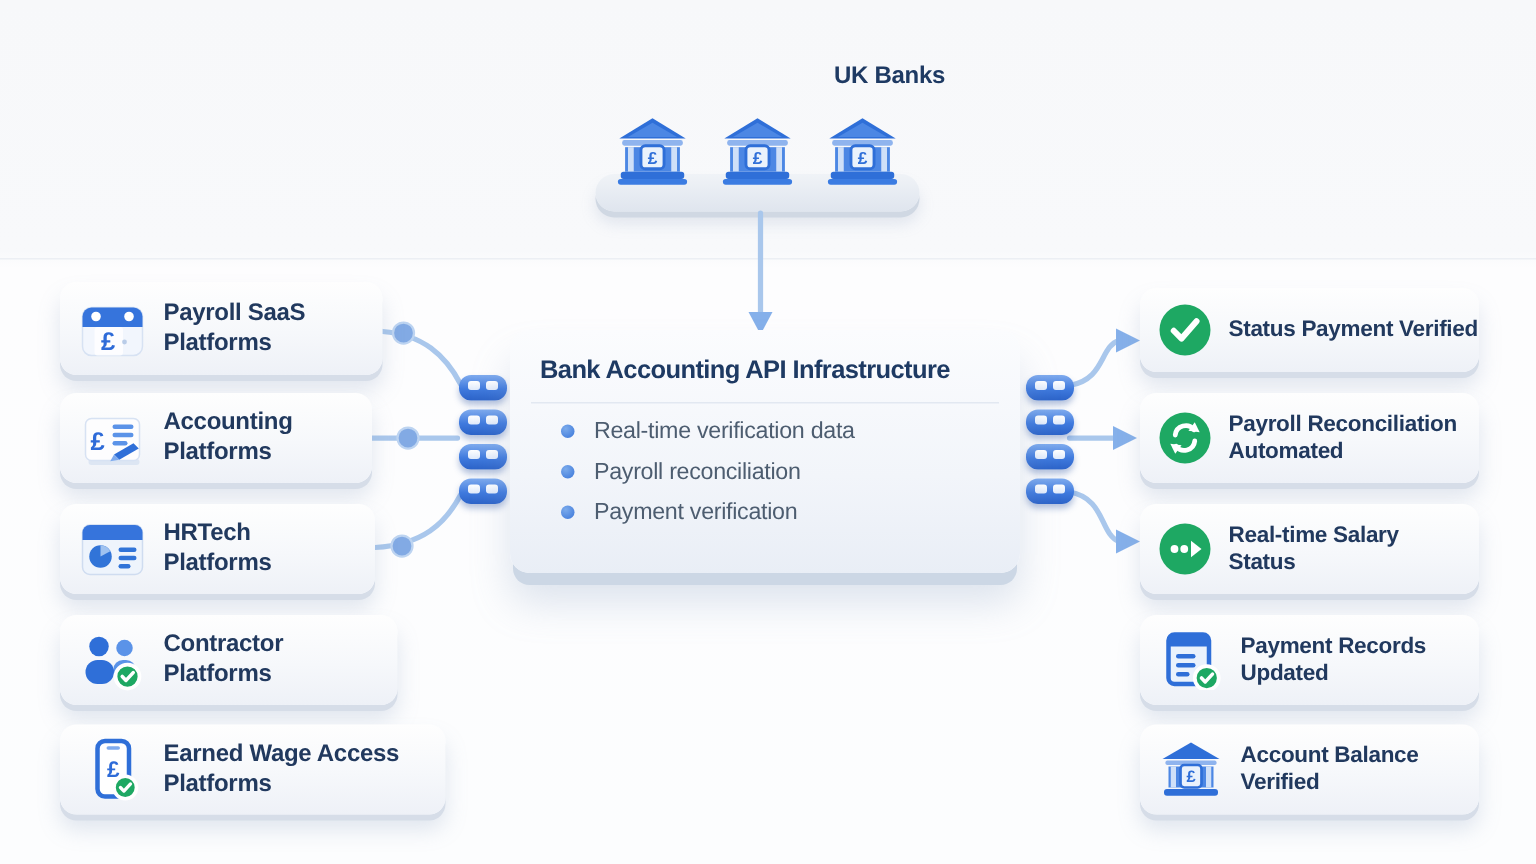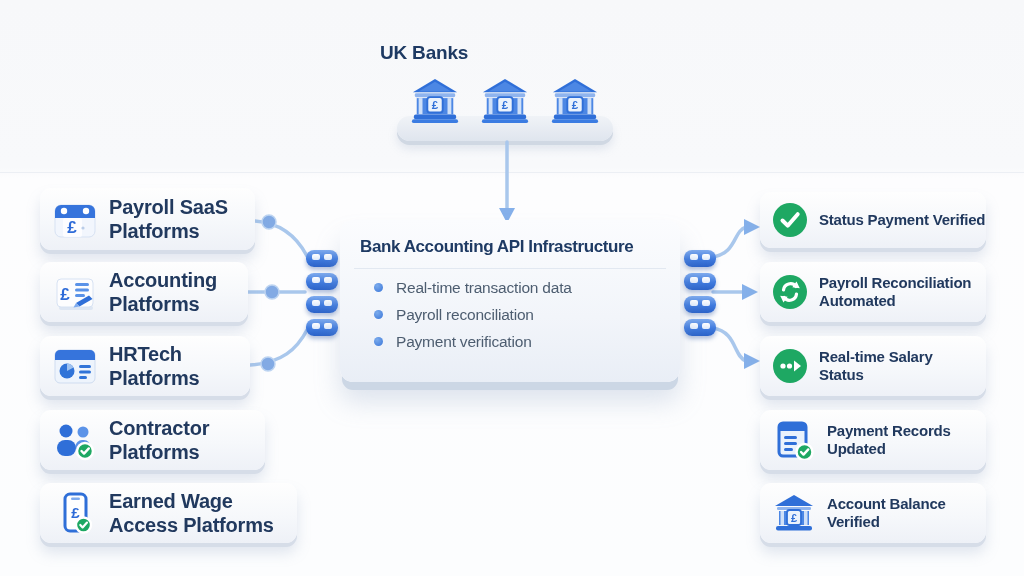--- a/index.html
+++ b/index.html
@@ -6,39 +6,39 @@
   #canvas{position:relative;width:1024px;height:576px;overflow:hidden;
     background:linear-gradient(180deg,#f7f8fa 0%,#f8f9fb 29%,#fdfdfe 31%,#fcfdfe 100%);
     font-family:"Liberation Sans",sans-serif;}
   .band-divider{position:absolute;left:0;top:172px;width:1024px;height:1px;background:#eceff4;}
 
   
   .panel3d{position:absolute;border-radius:11px;
     background:linear-gradient(180deg,#fefefe 0%,#f6f8fb 55%,#eef1f7 100%);
     box-shadow:0 4px 0 0 #d6dde8,0 10px 14px rgba(139,160,193,.25);
     display:flex;align-items:center;gap:11px;padding:8px 12px;box-sizing:border-box;}
-  .panel-label{font-weight:700;color:#21395e;font-size:20px;line-height:1.22;letter-spacing:-.2px;}
+  .panel-label{font-weight:700;color:#21395e;font-size:16px;line-height:1.22;letter-spacing:-.2px;}
   .rpanel .panel-label{font-size:15px;}
   .icon-wrap{flex:0 0 auto;display:flex;align-items:center;justify-content:center;}
 
   
   .center-box{position:absolute;left:340px;top:220px;width:340px;height:162px;border-radius:13px;
     background:linear-gradient(180deg,#fbfcfe 0%,#f2f5fa 60%,#e9eef6 100%);
     box-shadow:0 10px 0 -2px #ccd7e5,0 20px 26px rgba(139,160,193,.28);
     box-sizing:border-box;padding:17px 20px 0 20px;}
   .center-title{font-weight:700;color:#1e3a63;font-size:17px;letter-spacing:-.4px;white-space:nowrap;}
   .center-divider{height:1px;background:#e2e8f1;margin:11px -6px 10px -6px;}
   .bullet-list{list-style:none;margin:0;padding:0 0 0 14px;}
   .bullet-list li{position:relative;padding:0 0 9px 22px;color:#4d5d70;font-size:15.5px;letter-spacing:-.2px;}
   .bullet-list li::before{content:"";position:absolute;left:0;top:4px;width:9px;height:9px;border-radius:50%;
     background:radial-gradient(circle at 35% 30%,#7babec,#3a76d9);}
 
   
-  .uk-title{position:absolute;left:380px;top:42px;width:250px;text-align:left;
-    font-weight:700;color:#1e3a63;font-size:19px;letter-spacing:-.2px;}
+  .uk-title{position:absolute;left:380px;top:42px;width:250px;text-align:right;
+    font-weight:700;color:#1e3a63;font-size:16px;letter-spacing:-.2px;}
   .bank-platform{position:absolute;left:397px;top:116px;width:216px;height:25px;border-radius:13px;
     background:linear-gradient(180deg,#f0f3f7,#dfe5ee);box-shadow:0 4px 0 #d0d8e3,0 8px 10px rgba(139,160,193,.22);}
   .bank-icon{position:absolute;top:76px;}
 
   
   .pill{position:absolute;width:32px;height:17px;border-radius:8px;
     background:linear-gradient(180deg,#7fabee 0%,#3f7ade 55%,#2c63c8 100%);
     box-shadow:0 3px 4px rgba(42,84,160,.35);}
   .pill::before,.pill::after{content:"";position:absolute;top:4px;width:8px;height:6px;border-radius:2px;
     background:linear-gradient(180deg,#ffffff,#dfeafb);}
@@ -123,21 +123,21 @@
   <div class="pill" style="left:306px;top:319px"></div>
   <div class="pill" style="left:684px;top:250px"></div>
   <div class="pill" style="left:684px;top:273px"></div>
   <div class="pill" style="left:684px;top:296px"></div>
   <div class="pill" style="left:684px;top:319px"></div>
 
   <div class="center-box">
     <div class="center-title">Bank Accounting API Infrastructure</div>
     <div class="center-divider"></div>
     <ul class="bullet-list">
-      <li>Real-time transaction data</li>
+      <li>Real-time verification data</li>
       <li>Payroll reconciliation</li>
       <li>Payment verification</li>
     </ul>
   </div>
 
   <div class="panel3d" style="left:40px;top:188px;width:215px;height:62px">
     <span class="icon-wrap">
       <svg width="46" height="42" viewBox="0 0 46 42">
         <rect x="3" y="7" width="40" height="32" rx="6" fill="#f2f6fd" stroke="#d7e2f3"></rect>
         <path d="M3,13 a6,6 0 0 1 6,-6 h28 a6,6 0 0 1 6,6 v7 H3 Z" fill="#3674dc"></path>

